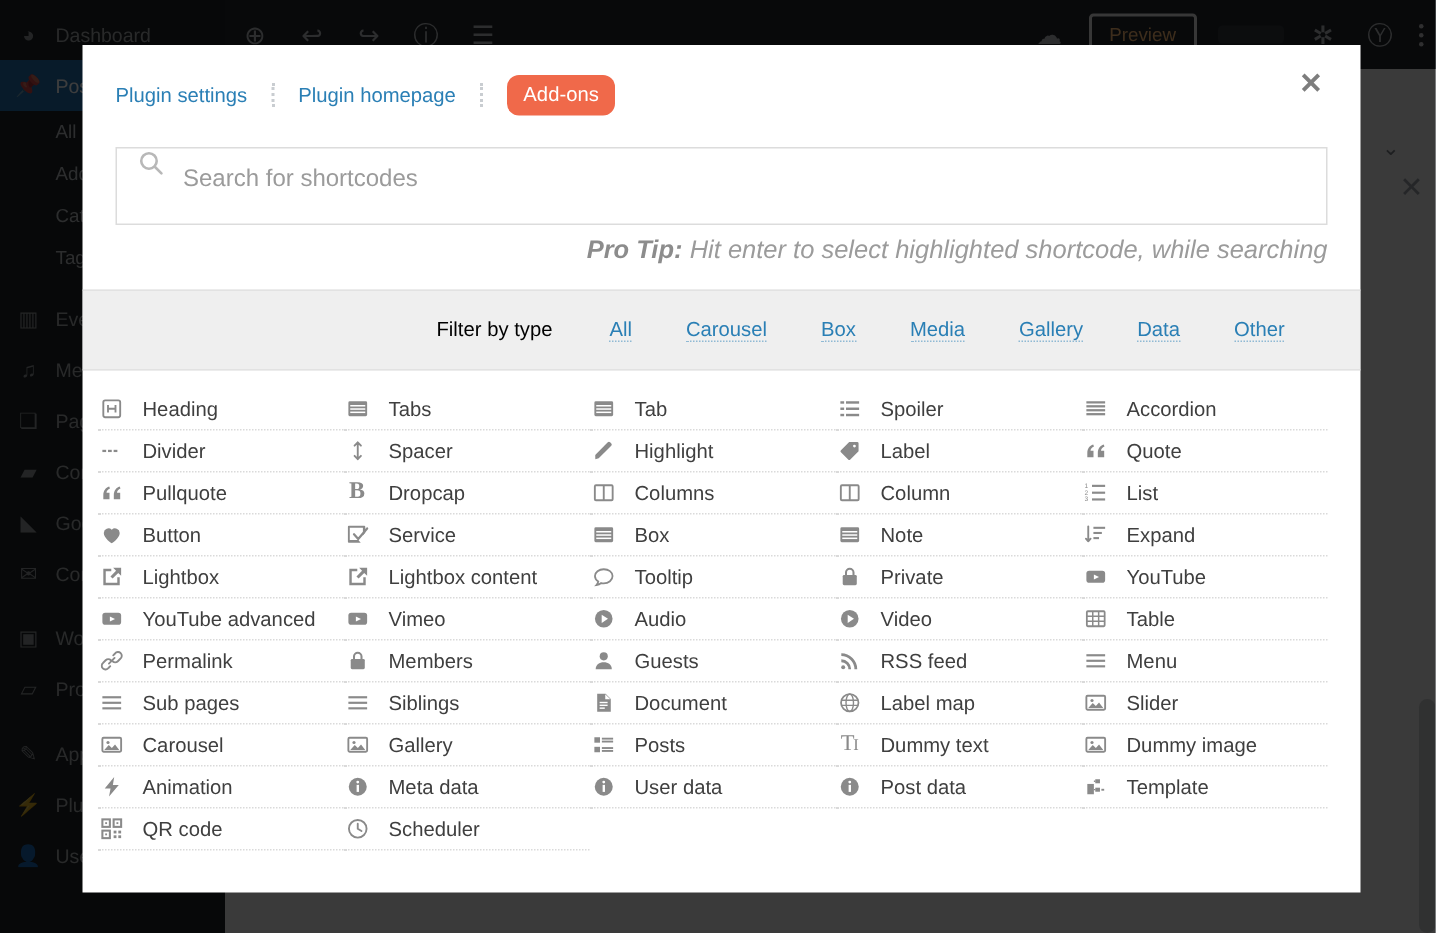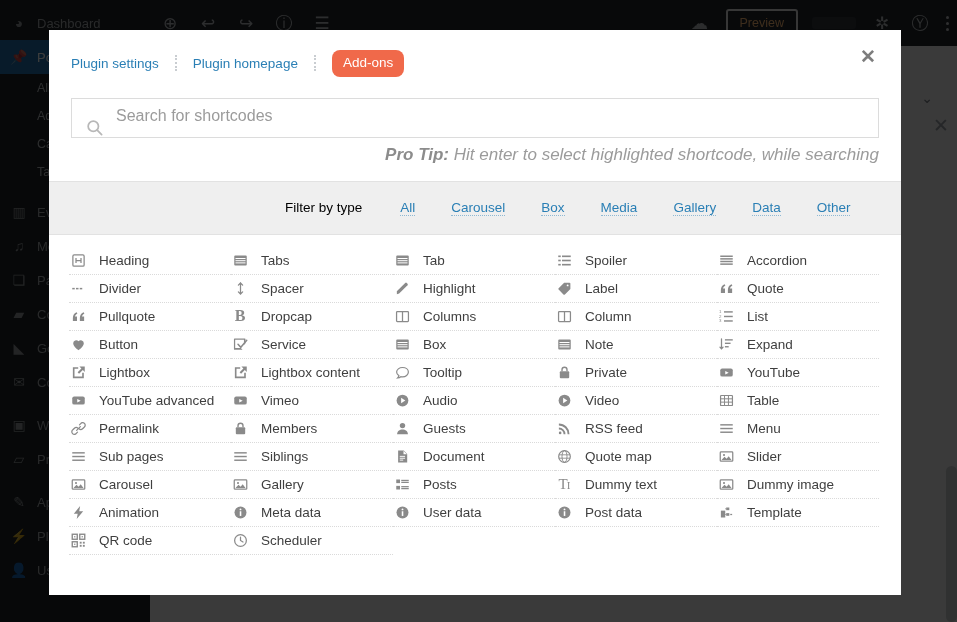--- a/index.html
+++ b/index.html
@@ -100,21 +100,21 @@
   
   #overlay {
     position: absolute; inset: 0;
     background: rgba(0,0,0,.76);
     z-index: 10;
   }
 
   
   #modal {
     position: absolute;
-    left: 49px; top: 30px;
+    left: 55px; top: 30px;
     width: 852px; height: 565px;
     background: #fff;
     z-index: 20;
     display: flex; flex-direction: column;
     overflow: hidden;
   }
 
   
   .modal-head { padding: 20px 22px 0 22px; position: relative; }
   .nav-row { display: flex; align-items: center; gap: 0; }
@@ -137,22 +137,22 @@
     color: #7d7d7d; font-size: 19px;
     line-height: 1; background: none; border: none;
     font-weight: 700;
   }
 
   
   .search-wrap { padding: 21px 22px 0 22px; }
   .search-box {
     position: relative;
     border: 1px solid #dcdcdc;
-    background: #fff; height: 40px;
-    display: flex; align-items: flex-end;
+    background: #fff; height: 52px;
+    display: flex; align-items: flex-start;
   }
   .search-ico {
     width: 44px; display: flex; align-items: center; justify-content: center;
     color: #b8b8b8;
   }
   .search-input {
     flex: 1; border: none; outline: none;
     font-size: 16px; color: #6b6b6b;
     font-family: "Liberation Sans", sans-serif;
     height: 42px; padding: 0 6px 0 0; background: transparent;
@@ -185,21 +185,21 @@
     text-decoration: none;
     border-bottom: 1px dotted #8fb9d4;
     margin-right: 36px;
     white-space: nowrap;
   }
   .filter-link:last-child { margin-right: 0; }
 
   
   .grid-wrap {
     flex: 1;
-    padding: 12px 22px 10px 20px;
+    padding: 12px 22px 10px 10px;
     overflow: hidden;
   }
   .grid {
     display: grid;
     grid-template-columns: repeat(5, 1fr);
     column-gap: 0px;
   }
   .grid-cell {
     display: flex; align-items: center;
     gap: 12px;
@@ -736,21 +736,21 @@
           <span class="cell-label">Document</span>
         </div>
         <div class="grid-cell">
           <span class="cell-ico">
             <svg width="15" height="15" viewBox="0 0 24 24" fill="currentColor">
               <circle cx="12" cy="12" r="9.3" fill="none" stroke="currentColor" stroke-width="1.9"></circle>
               <ellipse cx="12" cy="12" rx="4" ry="9.3" fill="none" stroke="currentColor" stroke-width="1.5"></ellipse>
               <path d="M3 9.3h18M3 14.7h18" stroke="currentColor" stroke-width="1.4"></path>
             </svg>
           </span>
-          <span class="cell-label">Quote map</span>
+          <span class="cell-label">Label map</span>
         </div>
         <div class="grid-cell">
           <span class="cell-ico">
             <svg width="15" height="15" viewBox="0 0 24 24" fill="currentColor">
               <rect x="2" y="4.5" width="20" height="15" rx="1.3" fill="none" stroke="currentColor" stroke-width="2"></rect>
               <circle cx="8" cy="9.6" r="1.7"></circle>
               <path d="M4 17.5l4.8-5.2 3.3 3.2 3.4-3.9L20 17.5z"></path>
             </svg>
           </span>
           <span class="cell-label">Slider</span>

